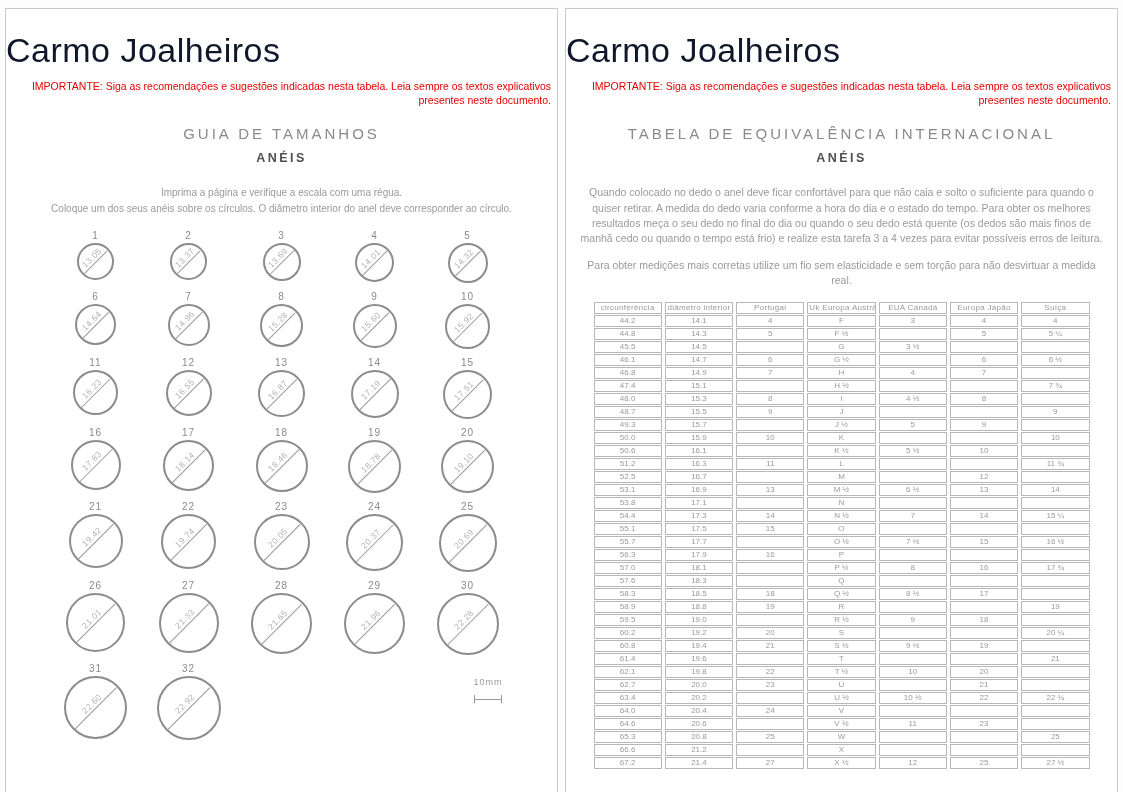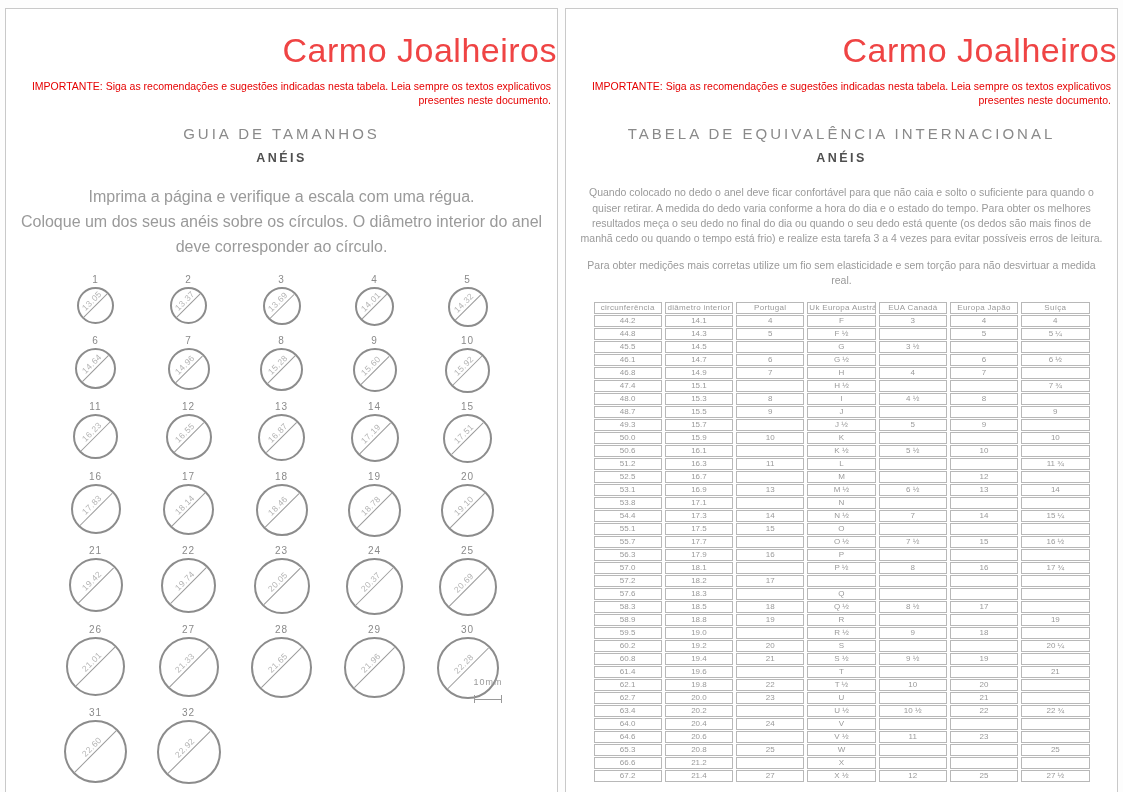--- a/index.html
+++ b/index.html
@@ -3,30 +3,30 @@
 <meta charset="utf-8">
 <style>
   * { margin:0; padding:0; box-sizing:border-box; }
   html,body { width:1123px; height:792px; overflow:hidden; background:#fdfdfd;
               font-family:"Liberation Sans", sans-serif; }
   .page { position:absolute; top:8px; width:553px; height:900px;
           background:#ffffff; border:1px solid #c9c9c9; }
   .page-left  { left:5px;  }
   .page-right { left:565px; }
 
-  .brand-title { text-align:right; margin-top:22px; font-size:34px; font-weight:400;
-                 color:#ef4444; letter-spacing:.5px; }
+  .brand-title { text-align:left; margin-top:22px; font-size:34px; font-weight:400;
+                 color:#0f172a; letter-spacing:.5px; }
   .important   { text-align:right; margin-top:10px; padding:0 6px; font-size:10.5px;
                  color:#e60000; line-height:1.3; }
   .heading     { text-align:center; margin-top:18px; font-size:15px; color:#8a8a8a;
                  letter-spacing:3px; font-weight:400; }
   .subheading  { text-align:center; margin-top:9px; font-size:12.5px; color:#4f4f4f;
                  letter-spacing:2.5px; font-weight:700; }
 
-  .instr { text-align:center; font-size:16px; color:#9a9a9a; line-height:1.55; }
+  .instr { text-align:center; font-size:10px; color:#9a9a9a; line-height:1.55; }
   .instr-block { margin-top:20px; }
 
   
   .rings-grid { width:465px; margin:14px auto 0 auto; display:grid;
                 grid-template-columns:repeat(5,93px); row-gap:8px; justify-items:center; }
   .ring-cell  { display:flex; flex-direction:column; align-items:center; }
   .ring-num   { font-size:10px; color:#8a8a8a; letter-spacing:1px; margin-bottom:2px; }
   .ring-circle{ position:relative; border:2px solid #8c8c8c; border-radius:50%;
                 background:#fff; }
   .diag-line  { position:absolute; top:50%; left:0; width:100%; height:1px;
@@ -499,29 +499,20 @@
         <tr>
           <td>57.0</td>
           <td>18.1</td>
           <td></td>
           <td>P ½</td>
           <td>8</td>
           <td>16</td>
           <td>17 ¾</td>
         </tr>
         <tr>
-          <td>57.2</td>
-          <td>18.2</td>
-          <td>17</td>
-          <td></td>
-          <td></td>
-          <td></td>
-          <td></td>
-        </tr>
-        <tr>
           <td>57.6</td>
           <td>18.3</td>
           <td></td>
           <td>Q</td>
           <td></td>
           <td></td>
           <td></td>
         </tr>
         <tr>
           <td>58.3</td>

